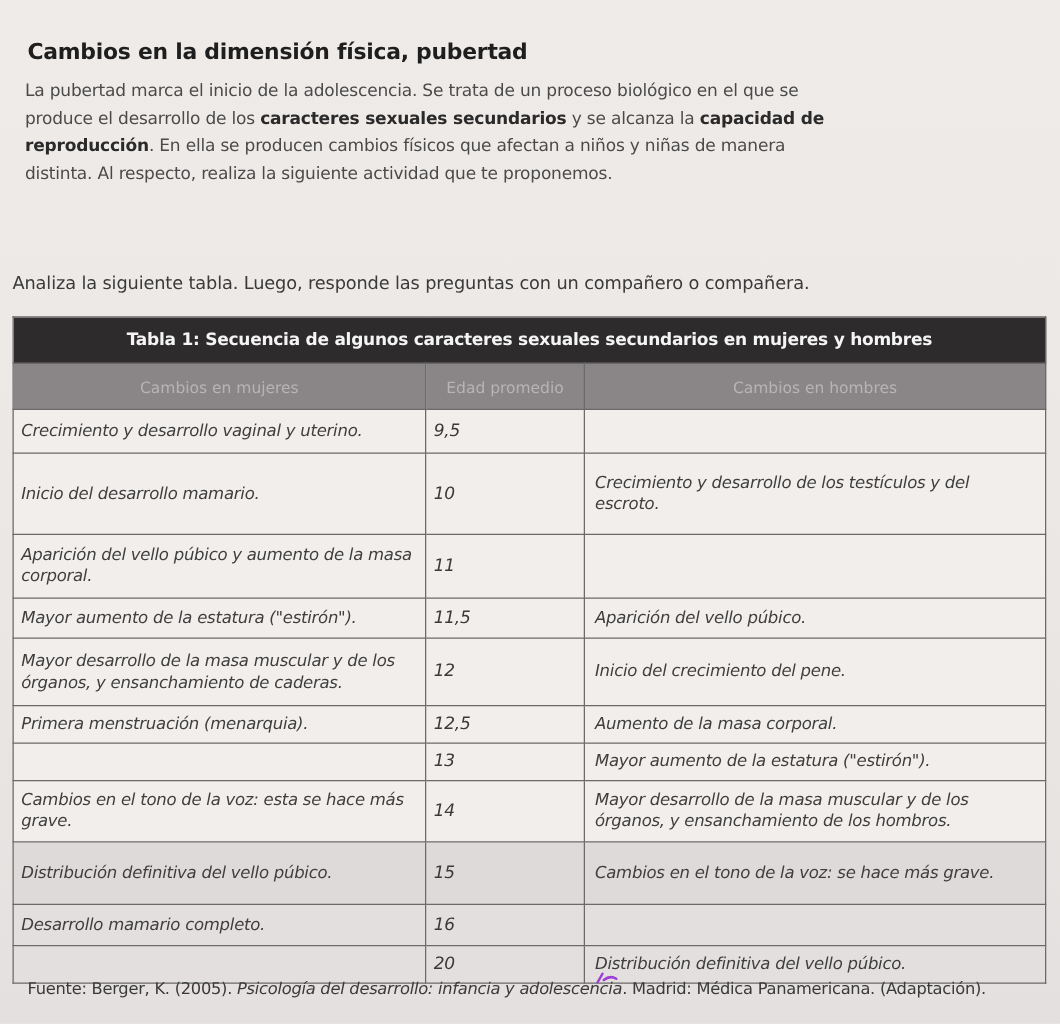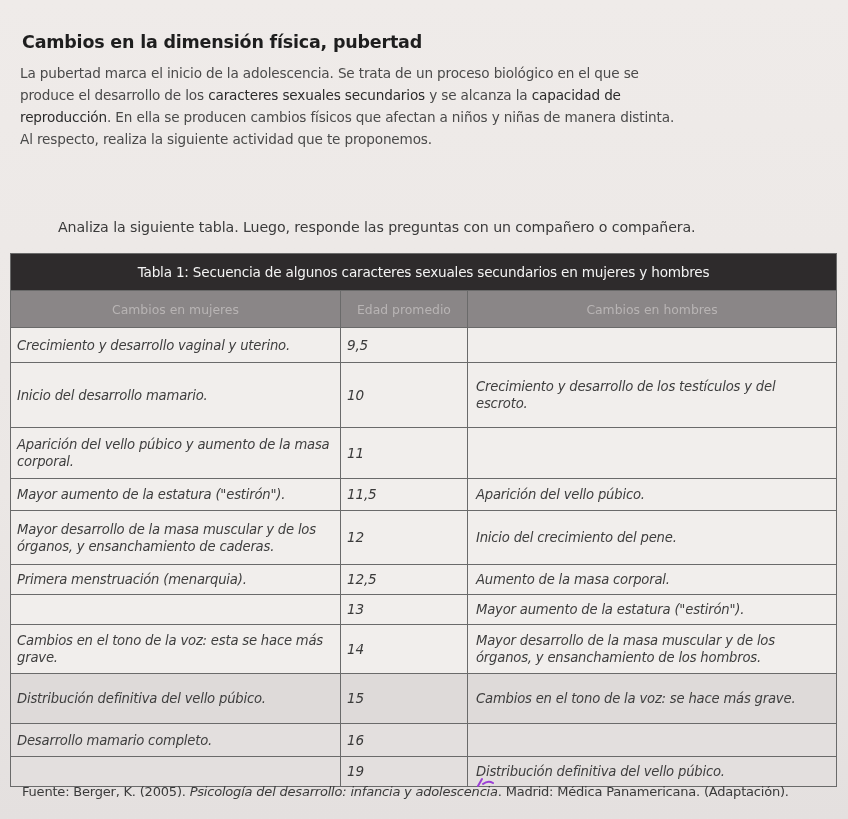--- a/index.html
+++ b/index.html
@@ -14,46 +14,46 @@
     background: linear-gradient(180deg, #efebe9 0%, #ebe7e5 60%, #e4e0df 100%); }
 
   .title {
     position: absolute; left: 22px; top: 32px;
     font-size: 17.5px; font-weight: bold; color: #1e1e1e; letter-spacing: -0.2px;
   }
   .intro {
     position: absolute; left: 20px; top: 62px; width: 660px;
     font-size: 13.6px; line-height: 22px; color: #4a4a4a; letter-spacing: -0.15px;
   }
-  .intro b { color: #2a2a2a; font-weight: normal; text-align: center; }
+  .intro b { color: #2a2a2a; font-weight: bold; text-align: center; }
 
   .tab-wrap { position: absolute; left: 10px; top: 173px; width: 826px; height: 32px; }
   .tab {
     position: absolute; left: 0; top: 0; height: 31px; width: 362px;
     background: #2b2829;
     border-radius: 4px 6px 0 0;
     clip-path: polygon(0 0, 96% 0, 100% 100%, 0 100%);
     color: #f2f2f2; font-size: 12.4px; font-weight: bold;
     padding: 7px 0 0 10px; letter-spacing: -0.3px;
   }
   .tab-line { position: absolute; left: 360px; right: 0; top: 29px; height: 2px; background: #3a3a3a; }
 
   .instruction {
     position: absolute; left: 10px; top: 219px;
-    font-size: 14.2px; color: #3a3a3a; letter-spacing: -0.1px; margin-left: 48px;
+    font-size: 14.2px; color: #3a3a3a; letter-spacing: -0.1px;
   }
 
   table.data {
     position: absolute; left: 10px; top: 253px; width: 826px;
     border-collapse: collapse; table-layout: fixed;
   }
   table.data td, table.data th { border: 1px solid #6a6a6a; }
   .t-title th {
     height: 37px; background: #2e2b2c; color: #f4f4f4;
-    font-size: 13.6px; font-weight: normal; border-color: #2e2b2c;
+    font-size: 13.6px; font-weight: bold; border-color: #2e2b2c;
     letter-spacing: -0.2px;
   }
   .t-head th {
     height: 37px; background: #8a8687; color: #b8b4b4;
     font-size: 12.4px; font-weight: normal; text-align: center; border-color: #8a8687;
   }
   td {
     font-size: 13.2px; color: #3e3e3e; line-height: 17px; vertical-align: middle;
     background: #f1eeec; padding: 0 6px 0 6px; letter-spacing: -0.2px; font-style: italic;
   }
@@ -141,21 +141,21 @@
       <td class="age">15</td>
       <td class="men">Cambios en el tono de la voz: se hace más grave.</td>
     </tr>
     <tr class="shade2" style="height:33px">
       <td>Desarrollo mamario completo.</td>
       <td class="age">16</td>
       <td class="men"></td>
     </tr>
     <tr class="shade2" style="height:30px">
       <td></td>
-      <td class="age">19</td>
+      <td class="age">20</td>
       <td class="men">Distribución definitiva del vello púbico.</td>
     </tr>
   </tbody>
     </table>
 
   <svg class="ink" viewBox="0 0 20 10">
     <path d="M2 9 L6 2 M7 7 Q12 3 17 6" stroke="#9b3fd6" stroke-width="2" fill="none" stroke-linecap="round"></path>
   </svg>
 
   <div class="footnote"><span>Fuente: Berger, K. (2005). </span><i>Psicología del desarrollo: infancia y adolescencia</i><span>. Madrid: Médica Panamericana. (Adaptación).</span></div>

